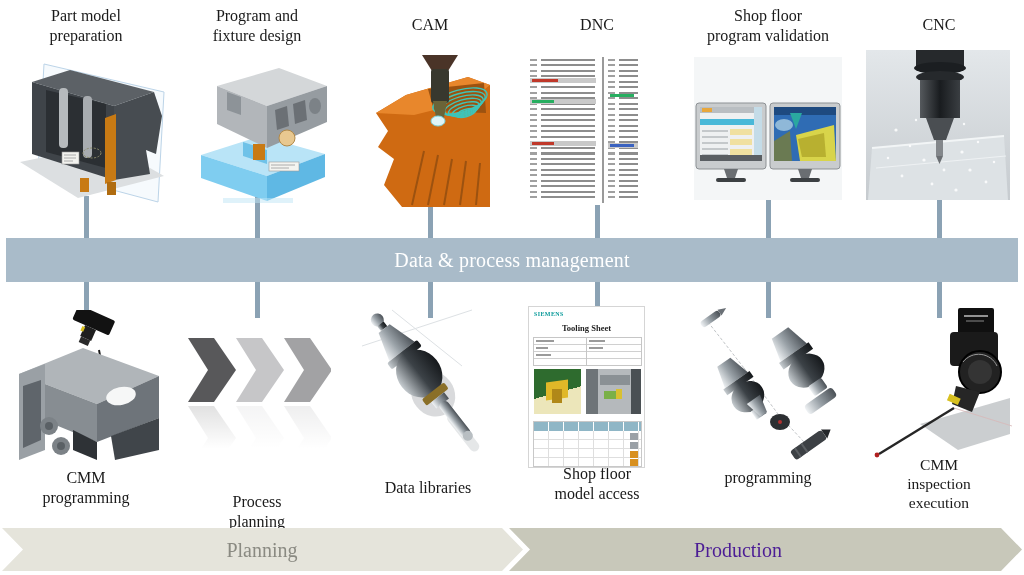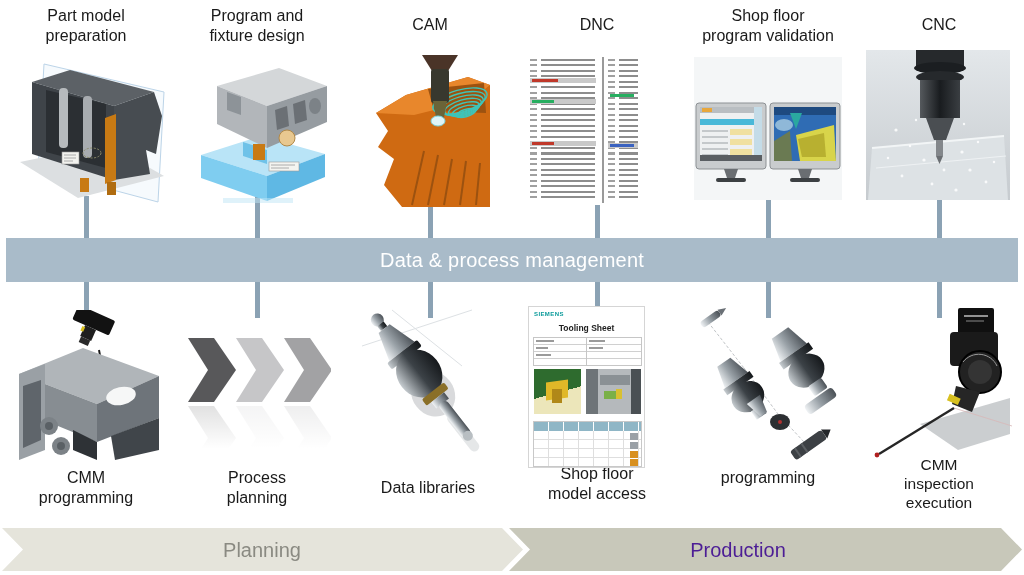--- a/index.html
+++ b/index.html
@@ -1,17 +1,17 @@
 <!DOCTYPE html>
 <html><head>
 <meta charset="utf-8">
 <style>
   html,body{margin:0;padding:0;background:#fff;}
   .canvas{position:relative;width:1024px;height:575px;background:#fff;
-    font-family:Liberation Sans, sans-serif;overflow:hidden;}
+    font-family:Liberation Serif, serif;overflow:hidden;}
   .lbl{position:absolute;width:190px;transform:translateX(-50%);text-align:center;
     font-size:16px;line-height:1.22;color:#1a1a1a;}
   .lbl3{font-size:15.5px;}
   .conn{position:absolute;width:5px;background:#8ba2b4;z-index:0;}
   .band{position:absolute;left:6px;top:238px;width:1012px;height:44px;background:#a9bbc9;
     display:flex;align-items:center;justify-content:center;color:#ffffff;font-size:20px;
     letter-spacing:.2px;z-index:1;}
   .img{position:absolute;z-index:2;}
   
   .dnc{background:#fff;}
@@ -433,21 +433,21 @@
       <line x1="92" y1="102" x2="150" y2="120" stroke="#d8b8b8" stroke-width="0.8"></line>
       <line x1="92" y1="102" x2="17" y2="148" stroke="#262626" stroke-width="2.4"></line>
       <circle cx="15" cy="149" r="2.4" fill="#b02020"></circle>
     </svg>
   </div>
 
   <div class="lbl" style="left:86px;top:468px;">
     <div>CMM</div>
     <div>programming</div>
   </div>
-  <div class="lbl" style="left:257px;top:468px;text-align:center;">
+  <div class="lbl" style="left:257px;top:492px;text-align:center;">
     <div>Process</div>
     <div>planning</div>
   </div>
   <div class="lbl" style="left:428px;top:478px;">
     <div>Data libraries</div>
   </div>
   <div class="lbl" style="left:597px;top:464px;">
     <div>Shop floor</div>
     <div>model access</div>
   </div>

